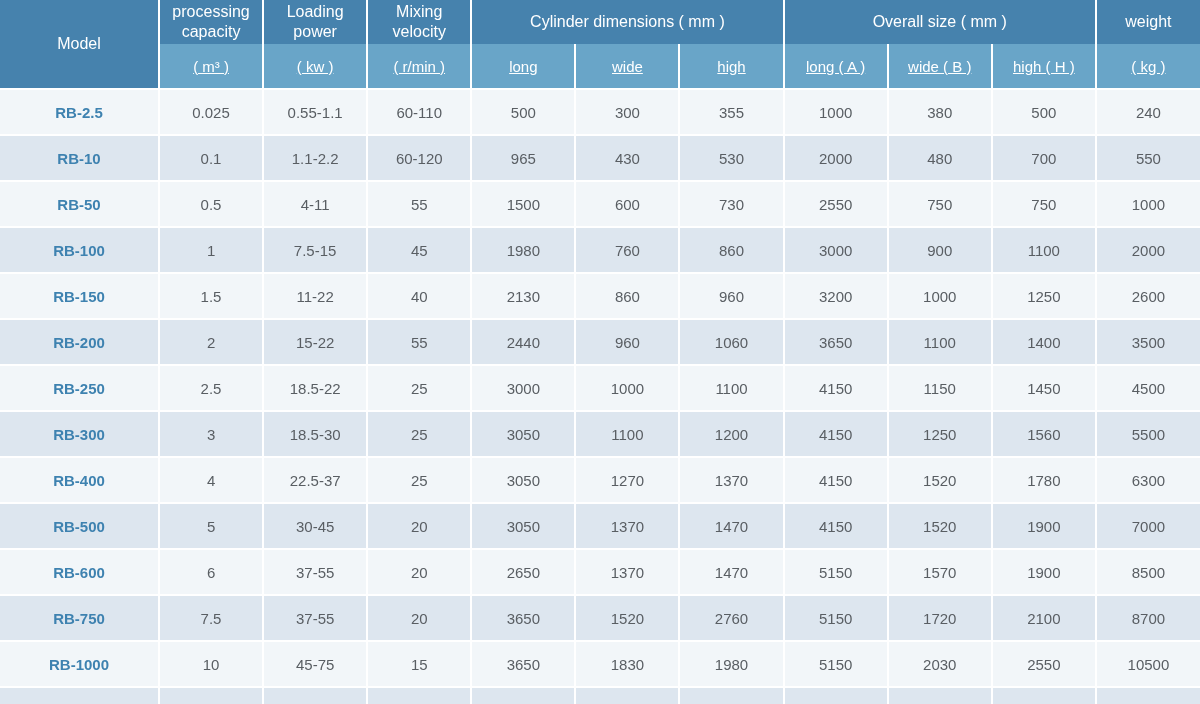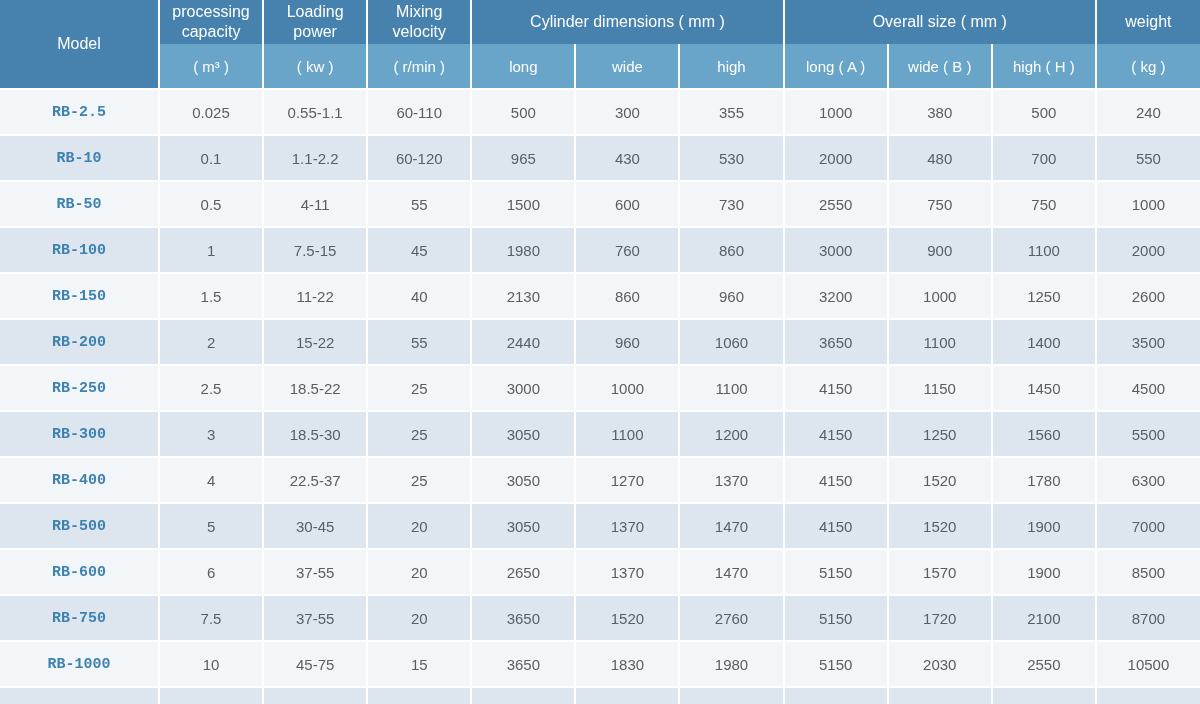--- a/index.html
+++ b/index.html
@@ -33,34 +33,34 @@
   thead tr.head-top th{
     background:var(--header-dark);
     font-size:16px;line-height:1.25;height:44px;
   }
   thead tr.head-top th.model-head{
     font-size:16px;
   }
   thead tr.head-top th:first-child{border-left:none;margin-top:24px;}
   thead tr.head-sub th{
     background:var(--header-light);
-    font-size:15px;height:44px;
+    font-size:15px;height:44px;text-decoration:underline;
   }
   
   tbody td{
     font-size:15px;color:var(--cell-text);
     height:44px;
     border-left:2px solid var(--divider-body);
     border-top:2px solid var(--divider-body);
   }
   tbody td:first-child{border-left:none;}
   tbody tr:nth-child(odd) td{background:var(--row-odd);}
   tbody tr:nth-child(even) td{background:var(--row-even);}
   tbody td.model{
-    font-weight:700;color:var(--model-text);font-size:15px;font-family:Liberation Mono, monospace;
+    font-weight:700;color:var(--model-text);font-size:15px;
   }
 </style>
 </head>
 <body>
 
 <table>
   <colgroup>
     <col style="width:159px">
     <col span="10" style="width:104.1px">
   </colgroup>

